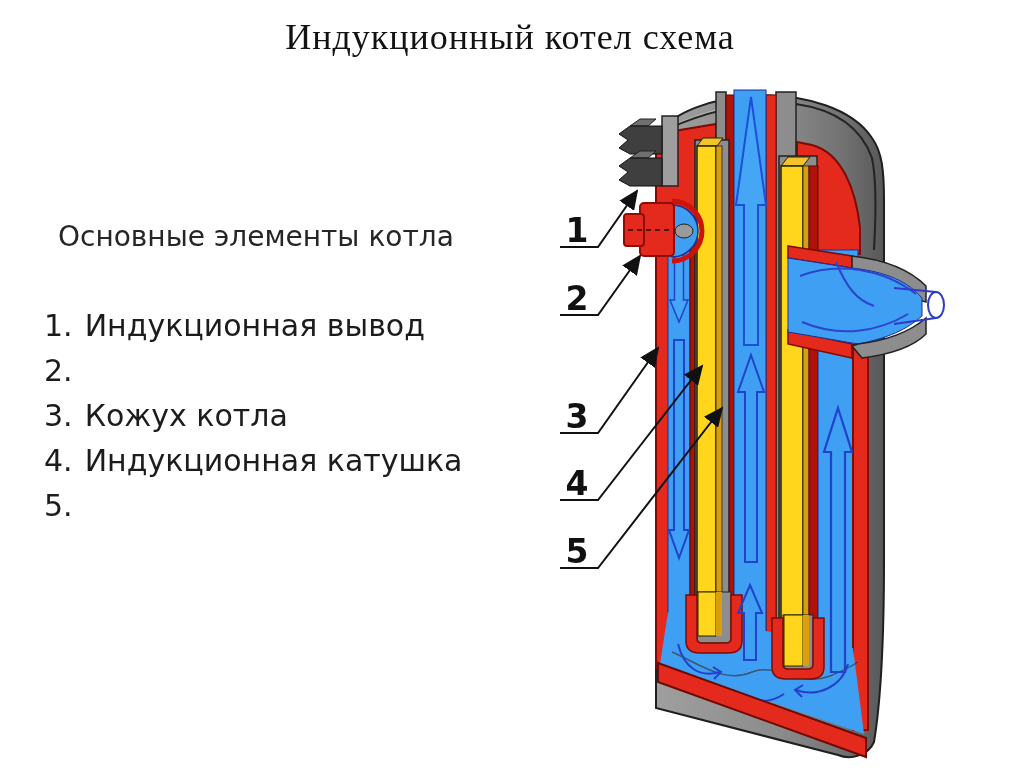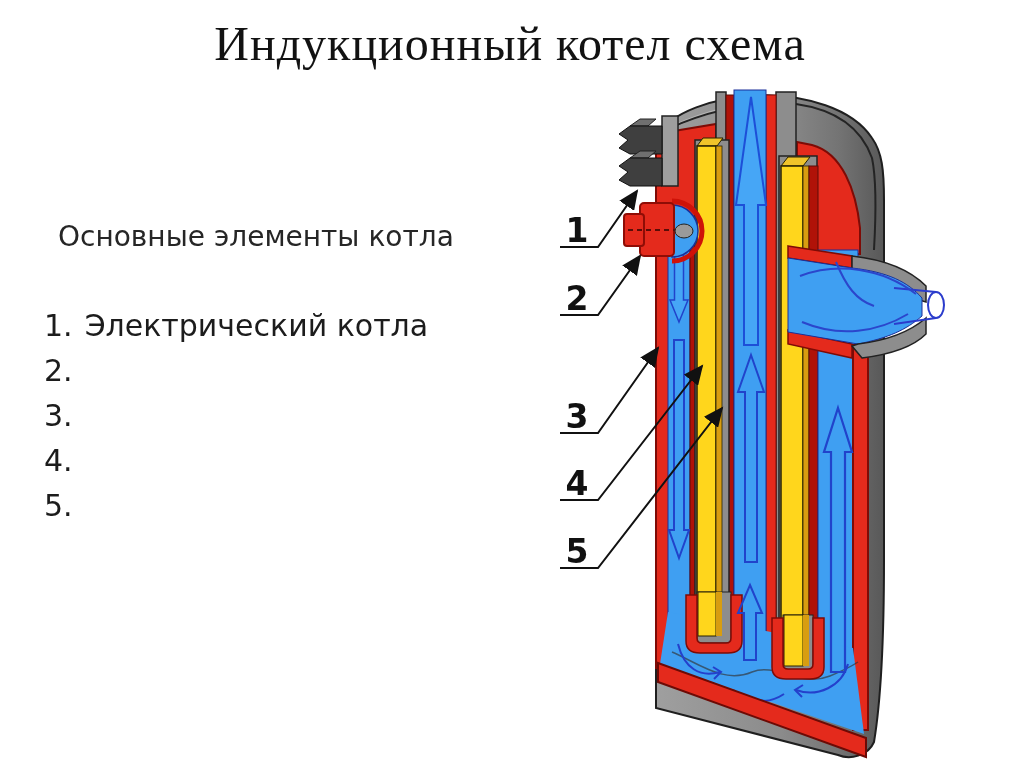--- a/index.html
+++ b/index.html
@@ -3,21 +3,21 @@
 <meta charset="utf-8">
 <style>
   html,body{margin:0;padding:0;}
   body{
     width:1020px;height:778px;background:#ffffff;position:relative;overflow:hidden;
     font-family:"DejaVu Sans","Liberation Sans",sans-serif;
   }
   .page-title{
     position:absolute;top:16px;left:0;width:100%;text-align:center;
     font-family:"Liberation Serif","DejaVu Serif",serif;
-    font-size:48px;font-weight:500;color:#121212;letter-spacing:1px;
+    font-size:36px;font-weight:500;color:#121212;letter-spacing:1px;
   }
   .legend{position:absolute;left:44px;top:220px;color:#1c1c1c;}
   .legend-heading{
     font-size:28px;color:#262626;margin-left:14px;margin-bottom:50px;white-space:nowrap;
   }
   .legend-list{font-size:30px;line-height:45px;}
   .legend-row{display:flex;white-space:nowrap;}
   .legend-row .num{margin-right:12px;}
   .diagram-svg{position:absolute;left:550px;top:75px;}
   .callout-num{
@@ -28,30 +28,32 @@
 </head>
 <body>
 
 <div class="page-title">Индукционный котел схема</div>
 
 <div class="legend">
   <div class="legend-heading">Основные элементы котла</div>
   <div class="legend-list">
     <div class="legend-row">
       <span class="num">1.</span>
-      <span class="lbl">Электрический котла</span>
+      <span class="lbl">Индукционная вывод</span>
     </div>
     <div class="legend-row">
       <span class="num">2.</span>
     </div>
     <div class="legend-row">
       <span class="num">3.</span>
+      <span class="lbl">Кожух котла</span>
     </div>
     <div class="legend-row">
       <span class="num">4.</span>
+      <span class="lbl">Индукционная катушка</span>
     </div>
     <div class="legend-row">
       <span class="num">5.</span>
     </div>
   </div>
 </div>
 
 <svg class="diagram-svg" width="470" height="703" viewBox="550 75 470 703" xmlns="http://www.w3.org/2000/svg">
   <defs>
     <linearGradient id="shellGrad" x1="0" y1="0" x2="1" y2="0">

